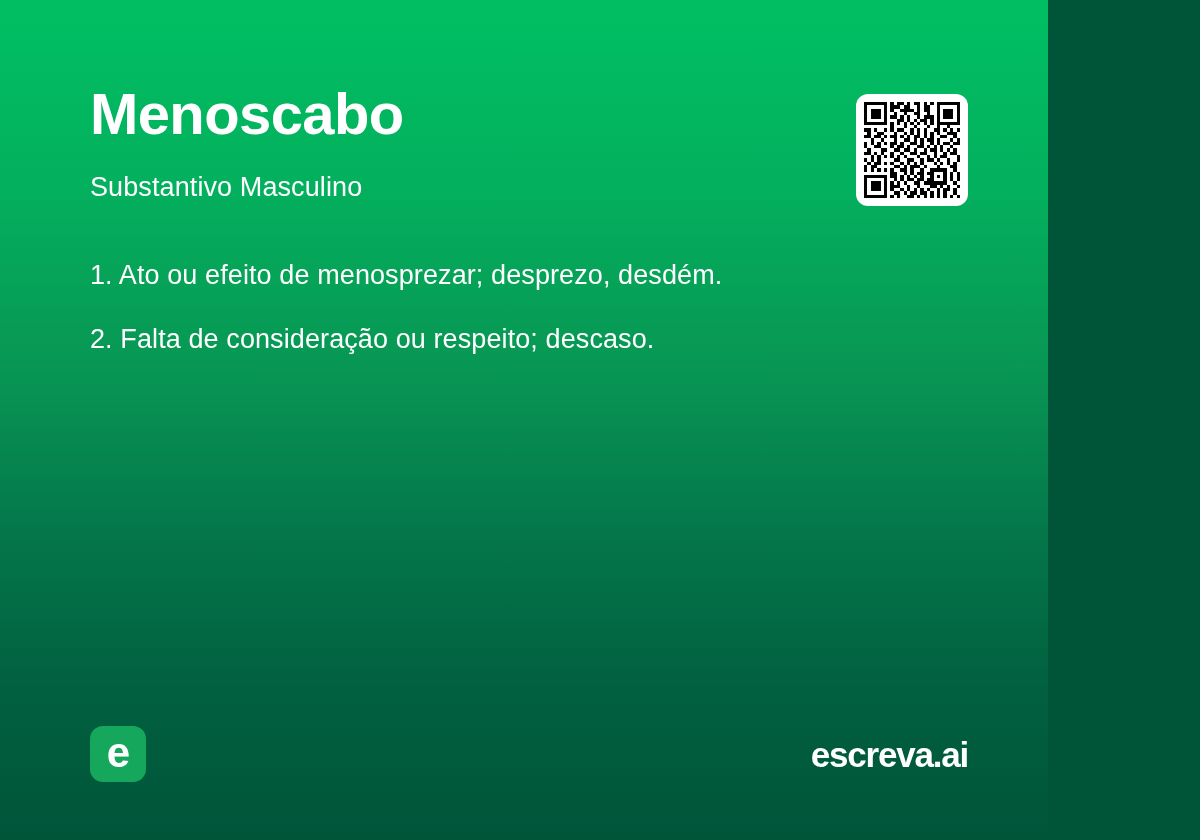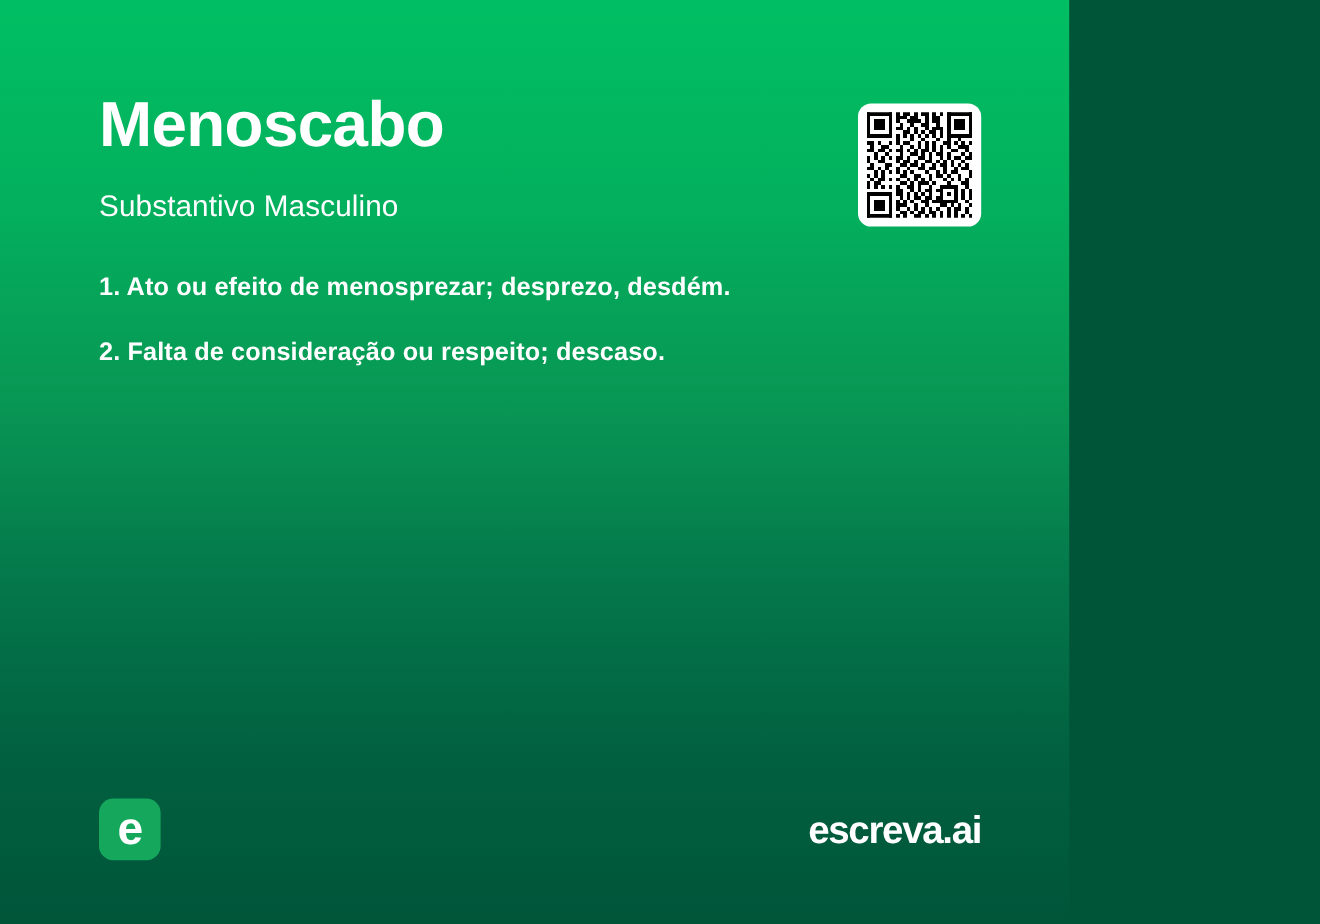--- a/index.html
+++ b/index.html
@@ -10,21 +10,21 @@
     overflow: hidden;
   }
 
   body {
     font-family: "Liberation Sans", sans-serif;
     background: #005539;
   }
 
   #card {
     position: relative;
-    width: 972px;
+    width: 1048px;
     height: 840px;
     background: linear-gradient(180deg,
         #00bf63 0%,
         #03b05d 22%,
         #089654 44%,
         #04764a 64%,
         #016040 82%,
         #005539 100%);
     overflow: hidden;
   }
@@ -76,26 +76,27 @@
 
   
   #definitions {
     position: absolute;
     left: 90px;
     top: 244px;
     width: 1010px;
   }
 
   .definition {
-    font-size: 23px;
-    font-weight: 700;
+    font-size: 27px;
+    font-weight: 400;
     color: #ffffff;
     line-height: 1.42;
     margin-bottom: 26px;
     letter-spacing: 0.1px;
+    margin-top: 12px;
   }
 
   .definition:last-child { margin-bottom: 0; }
 
   
   #footer {
     position: absolute;
     left: 90px;
     right: 80px;
     bottom: 56px;

